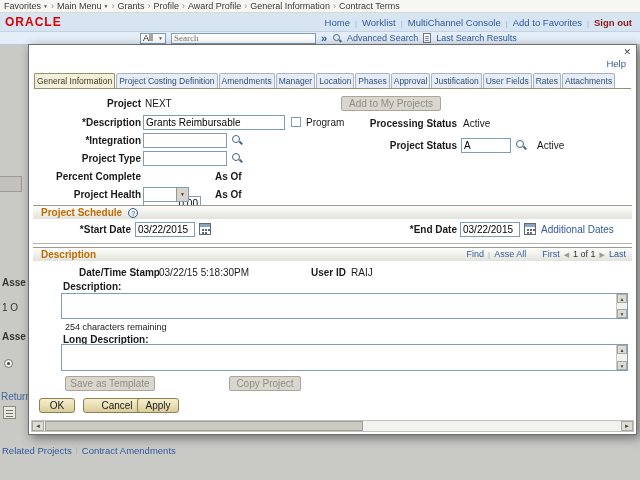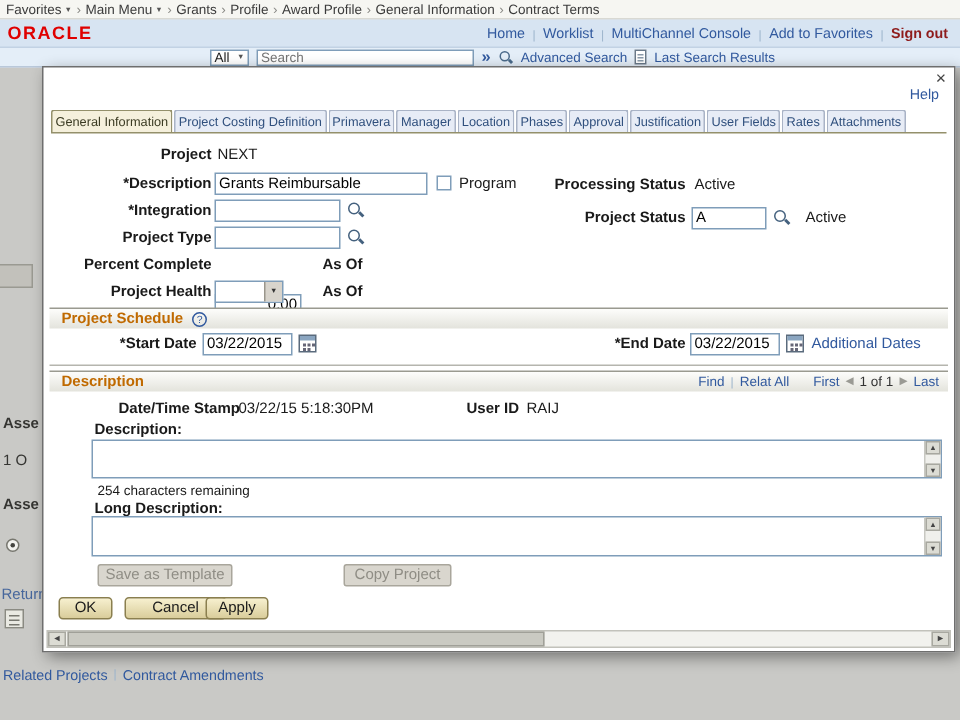--- a/index.html
+++ b/index.html
@@ -20,21 +20,21 @@
   .brand{color:#e00000;font-weight:bold;font-size:12px;letter-spacing:1px}
   .hlinks{margin-left:auto;display:flex;align-items:flex-end;gap:5px;font-size:9.5px}
   .lnk{color:#31599e;text-decoration:none;cursor:pointer}
   .hsep{color:#9db4cc;font-size:8px}
   .signout{color:#8e1b1b;font-weight:bold;text-decoration:none}
 
   
   .searchrow{position:absolute;left:0;top:32px;right:0;height:13px;background:#e4eef8;border-bottom:1px solid #b9c8da;
              display:flex;align-items:center;gap:5px;padding-left:140px;font-size:9px}
   .selectbox{display:inline-flex;align-items:center;gap:3px;background:#fff;border:1px solid #7f9db9;height:11px;padding:0 2px}
-  .searchinput{width:145px;height:11px;border:1px solid #7f9db9;font-size:9px;padding:0 2px;font-family:Liberation Sans, sans-serif;color:#555}
+  .searchinput{width:145px;height:11px;border:1px solid #7f9db9;font-size:9px;padding:0 2px;font-family:Liberation Serif, serif;color:#555}
   .gobtn{color:#31599e;font-weight:bold;font-size:11px;line-height:11px;cursor:pointer}
 
   
   .icon-mag{position:relative;display:inline-block;width:10px;height:10px}
   .icon-mag::before{content:"";position:absolute;left:1px;top:1px;width:5px;height:5px;border:1.5px solid #4a6a8a;border-radius:50%}
   .icon-mag::after{content:"";position:absolute;left:7px;top:7px;width:3px;height:1.5px;background:#4a6a8a;transform:rotate(45deg)}
   .icon-doc{position:relative;display:inline-block;width:8px;height:10px;background:#fff;border:1px solid #6a7a8a}
   .icon-doc::before{content:"";position:absolute;left:1px;top:2px;width:4px;height:1px;background:#8a9aaa;box-shadow:0 2px 0 #8a9aaa,0 4px 0 #8a9aaa}
 
   
@@ -177,33 +177,34 @@
     <a class="lnk">Contract Amendments</a>
   </span>
 
   <div class="modal">
     <span class="mclose">✕</span>
     <a class="lnk help">Help</a>
 
     <div class="tabs">
       <span class="tab active">General Information</span>
       <span class="tab">Project Costing Definition</span>
-      <span class="tab">Primavera</span>
+      <span class="tab">Amendments</span>
       <span class="tab">Manager</span>
       <span class="tab">Location</span>
       <span class="tab">Phases</span>
       <span class="tab">Approval</span>
       <span class="tab">Justification</span>
       <span class="tab">User Fields</span>
       <span class="tab">Rates</span>
       <span class="tab">Attachments</span>
     </div>
 
     <span class="flabel" style="top:53px">Project</span>
     <span class="abs" style="left:116px;top:53px">NEXT</span>
+    <div class="btn-dis" style="left:312px;top:51px;width:100px;height:15px">Add to My Projects</div>
 
     <span class="flabel" style="top:72px">*Description</span>
     <input class="tin" style="left: 114px; top: 70px; width: 142px;" value="Grants Reimbursable">
     <span class="cbox" style="left:262px;top:72px"></span>
     <span class="abs" style="left:277px;top:72px">Program</span>
     <span class="rlabel" style="top:73px">Processing Status</span>
     <span class="abs" style="left:434px;top:73px">Active</span>
 
     <span class="flabel" style="top:90px">*Integration</span>
     <input class="tin" style="left: 114px; top: 88px; width: 84px;" value="">
@@ -241,21 +242,21 @@
     <span class="calicon" style="left:495px;top:178px"></span>
     <a class="lnk abs" style="left:512px;top:179px">Additional Dates</a>
 
     <div class="hr" style="top:198px"></div>
 
     <div class="band" style="top:202px">
       <span class="bandtitle">Description</span>
       <span class="bandnav">
         <a class="lnk">Find</a>
         <span class="hsep">|</span>
-        <a class="lnk">Relat All</a>
+        <a class="lnk">Asse All</a>
         <span class="navgap"></span>
         <a class="lnk">First</a>
         <span class="navarr dis">◀</span>
         <span class="navpos">1 of 1</span>
         <span class="navarr dis">▶</span>
         <a class="lnk">Last</a>
       </span>
     </div>
 
     <span class="abs b" style="left:50px;top:222px">Date/Time Stamp</span>

